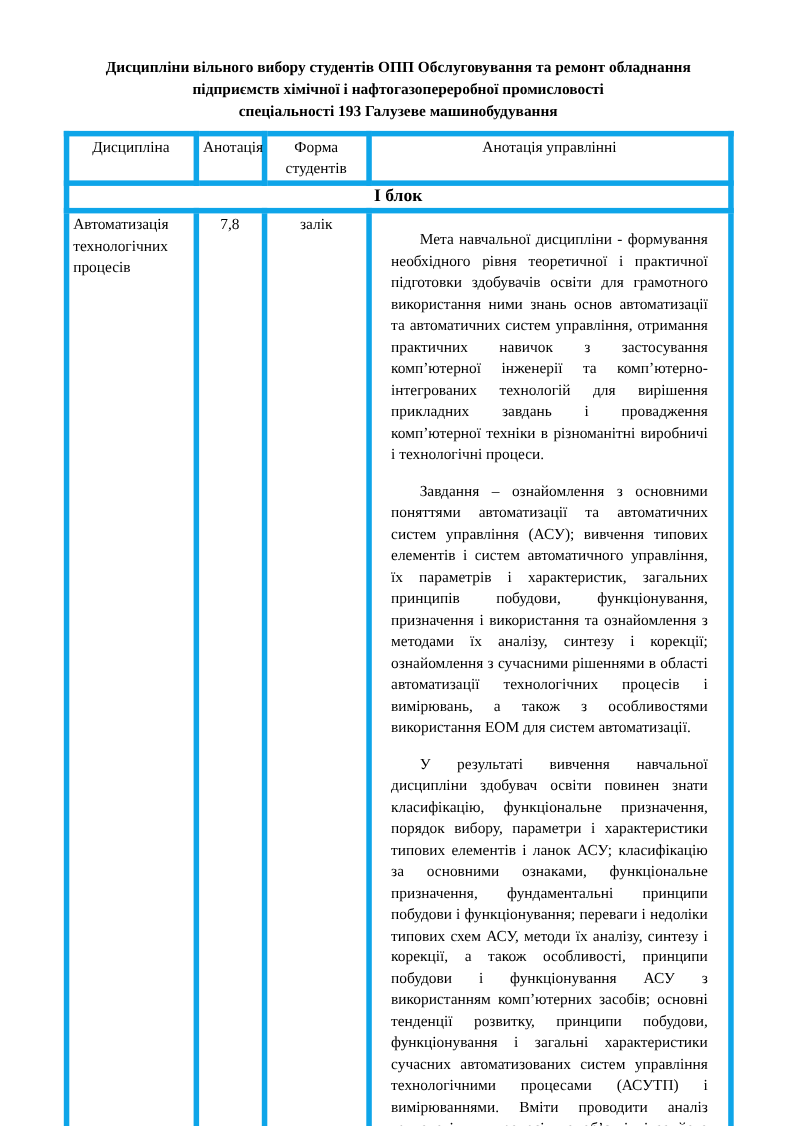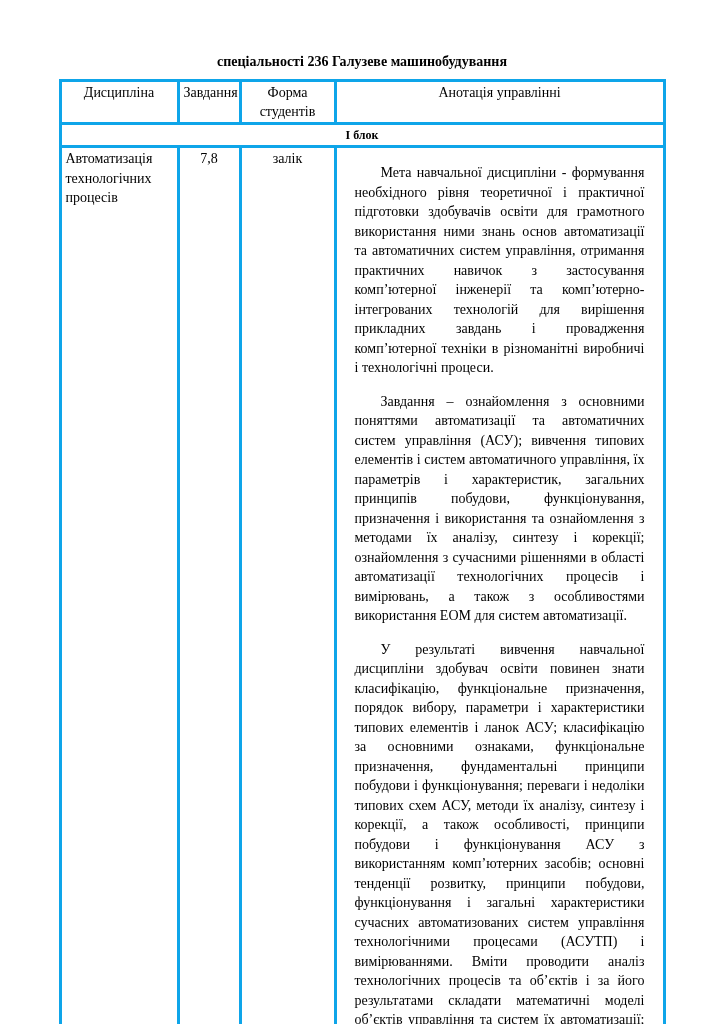--- a/index.html
+++ b/index.html
@@ -29,37 +29,37 @@
   }
   table.disciplines {
     border-collapse: collapse;
     table-layout: fixed;
     width: 604px;
     margin: 7px auto 0 auto;
     font-size: 14px;
   }
   table.disciplines th,
   table.disciplines td {
-    border: 3px solid #0ea5e9;
+    border: 5px solid #0ea5e9;
     vertical-align: top;
     padding: 1px 4px;
     box-sizing: border-box;
   }
   th.col-header {
     font-weight: normal;
     text-align: center;
     font-size: 14px;
     line-height: 19px;
     height: 41px;
     vertical-align: top;
   }
   td.block-row {
     font-weight: bold;
     text-align: center;
-    font-size: 12px;
+    font-size: 16px;
     line-height: 18px;
     height: 21px;
     padding: 1px 0;
   }
   td.cell-discipline {
     text-align: left;
     font-size: 14px;
     line-height: 19.5px;
   }
   td.cell-center {
@@ -78,34 +78,36 @@
     text-indent: 26px;
     text-align: justify;
   }
 </style>
 </head>
 <body>
 
 <div class="page">
 
   <div class="doc-title">
-    <div class="title-line">спеціальності 236 Галузеве машинобудування</div>
+    <div class="title-line">Дисципліни вільного вибору студентів ОПП Обслуговування та ремонт обладнання</div>
+    <div class="title-line">підприємств хімічної і нафтогазопереробної промисловості</div>
+    <div class="title-line">спеціальності 193 Галузеве машинобудування</div>
   </div>
 
   <table class="disciplines">
     <colgroup>
       <col style="width:118px">
       <col style="width:62px">
       <col style="width:95px">
       <col style="width:329px">
     </colgroup>
     <thead>
       <tr>
         <th class="col-header">Дисципліна</th>
-        <th class="col-header">Завдання</th>
+        <th class="col-header">Анотація</th>
         <th class="col-header">Форма студентів</th>
         <th class="col-header">Анотація управлінні</th>
       </tr>
     </thead>
     <tbody>
       <tr>
         <td class="block-row" colspan="4">І блок</td>
       </tr>
       <tr>
         <td class="cell-discipline">Автоматизація технологічних процесів</td>

